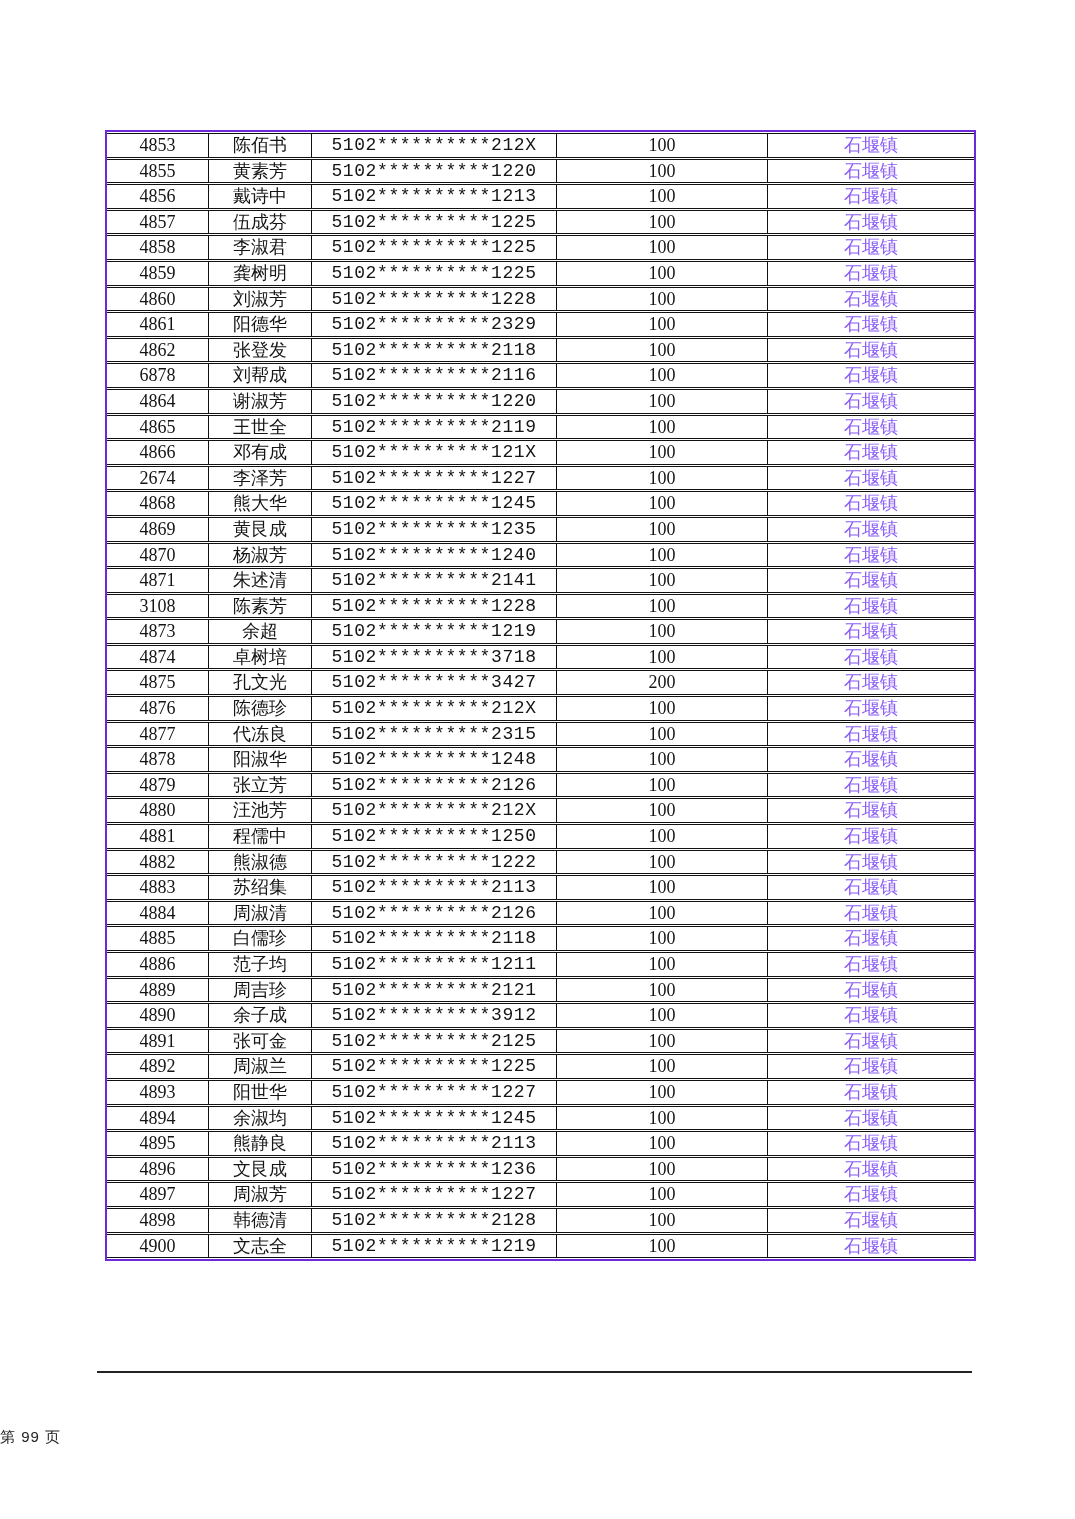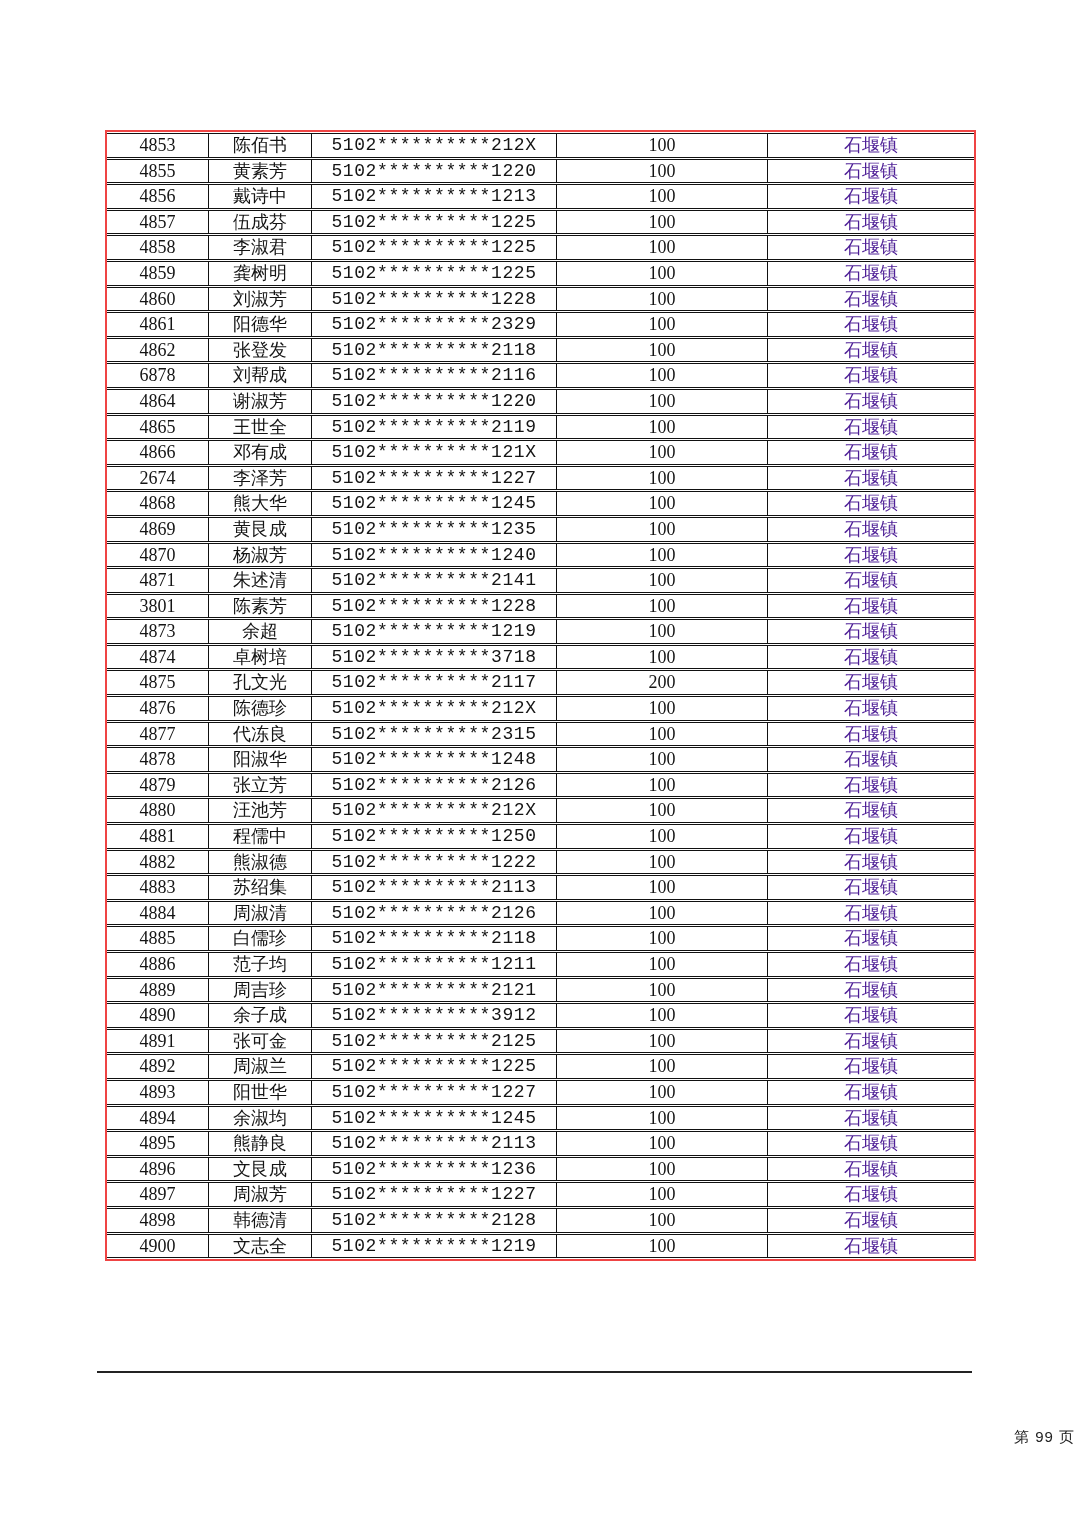--- a/index.html
+++ b/index.html
@@ -17,21 +17,21 @@
   .sheet {
     position: absolute;
     inset: 0;
     background: #ffffff;
   }
   table.roster {
     position: absolute;
     left: 105px;
     top: 130px;
     width: 867px;
-    border: 2px solid #ef4444;
+    border: 2px solid #6d28d9;
     border-collapse: separate;
     border-spacing: 0 1px;
     table-layout: fixed;
     background: #ffffff;
   }
   table.roster td {
     padding: 0;
     border-top: 1px solid #111;
     border-bottom: 1px solid #111;
     border-right: 1.5px solid #111;
@@ -40,35 +40,35 @@
     overflow: hidden;
     white-space: nowrap;
   }
   table.roster td.c4 { border-right: none; }
   table.roster td .cellpad {
     height: 22.6px;
     line-height: 22.6px;
     font-size: 18px;
   }
   table.roster td.c2 .cellpad { letter-spacing: 0.6px; font-family: Liberation Mono, monospace; }
-  table.roster td.c4 .cellpad { color: #4c1d95; }
+  table.roster td.c4 .cellpad { color: #8b5cf6; }
   .bottom-artifact {
     position: absolute;
     left: 97px;
     top: 1371px;
     width: 875px;
     height: 2px;
     background: #232323;
   }
   .page-footer {
     position: absolute;
     left: 0;
     right: 0;
     top: 1428px;
-    text-align: right;
+    text-align: left;
     font-size: 15px;
     color: #222;
     font-family: "Liberation Sans", "DejaVu Sans", sans-serif;
     letter-spacing: 1px;
   }
 </style>
 </head>
 <body>
 
 <div class="sheet">
@@ -383,21 +383,21 @@
           </td>
           <td class="c3">
             <div class="cellpad">100</div>
           </td>
           <td class="c4">
             <div class="cellpad">石堰镇</div>
           </td>
         </tr>
         <tr>
           <td class="c0">
-            <div class="cellpad">3801</div>
+            <div class="cellpad">3108</div>
           </td>
           <td class="c1">
             <div class="cellpad">陈素芳</div>
           </td>
           <td class="c2">
             <div class="cellpad">5102**********1228</div>
           </td>
           <td class="c3">
             <div class="cellpad">100</div>
           </td>
@@ -440,21 +440,21 @@
           </td>
         </tr>
         <tr>
           <td class="c0">
             <div class="cellpad">4875</div>
           </td>
           <td class="c1">
             <div class="cellpad">孔文光</div>
           </td>
           <td class="c2">
-            <div class="cellpad">5102**********2117</div>
+            <div class="cellpad">5102**********3427</div>
           </td>
           <td class="c3">
             <div class="cellpad">200</div>
           </td>
           <td class="c4">
             <div class="cellpad">石堰镇</div>
           </td>
         </tr>
         <tr>
           <td class="c0">

